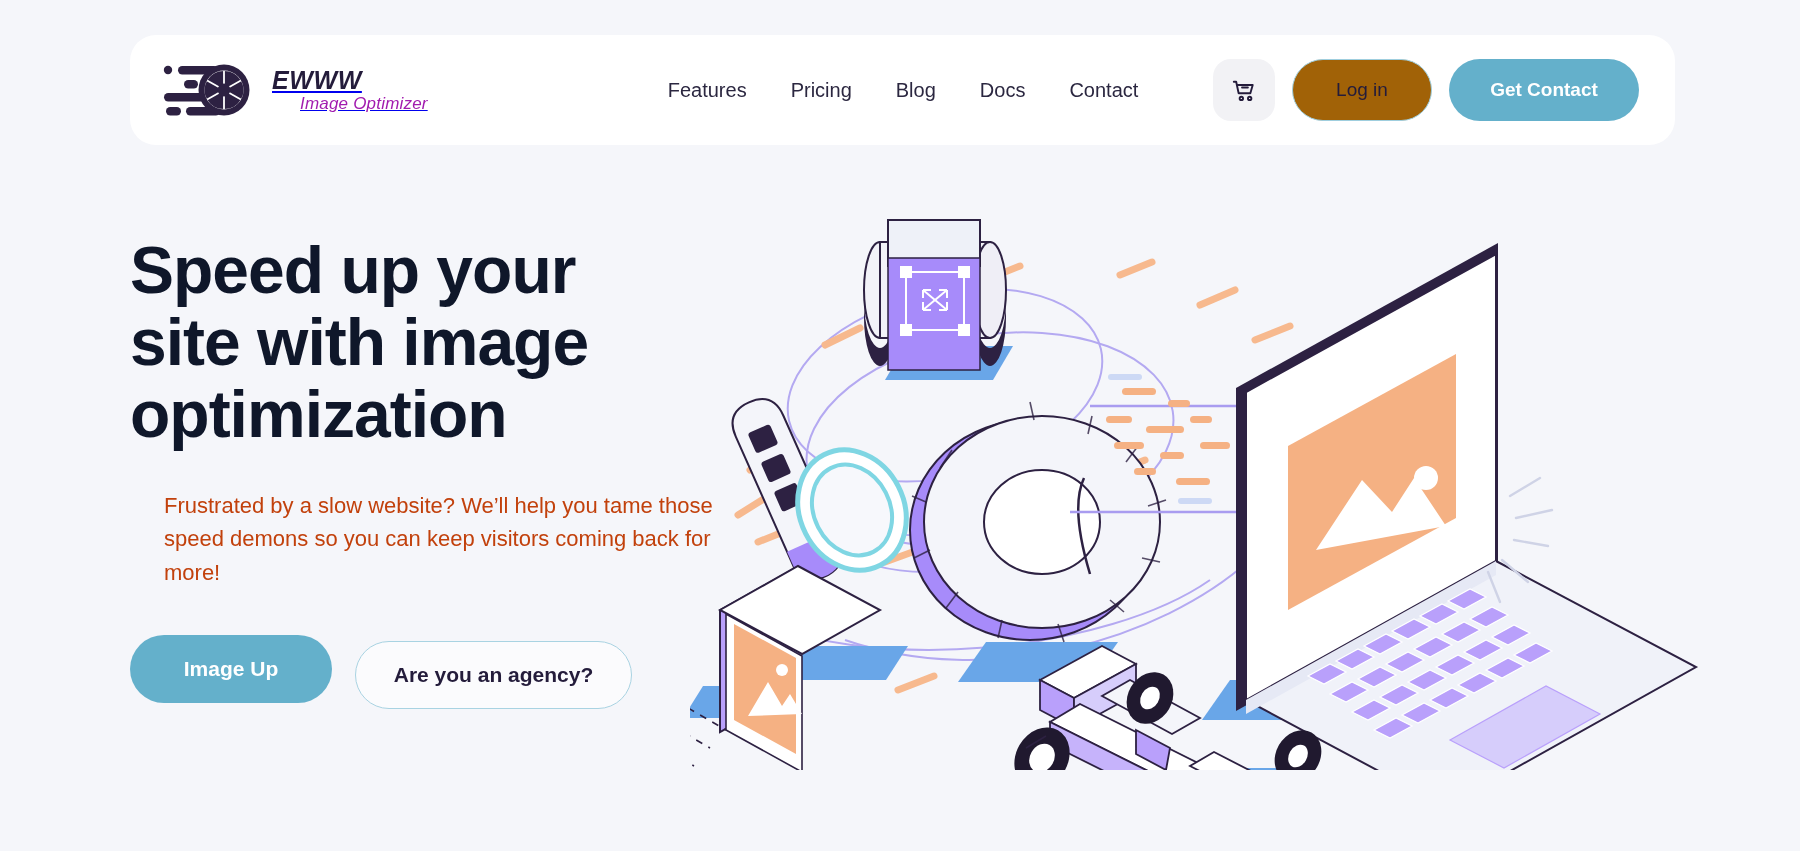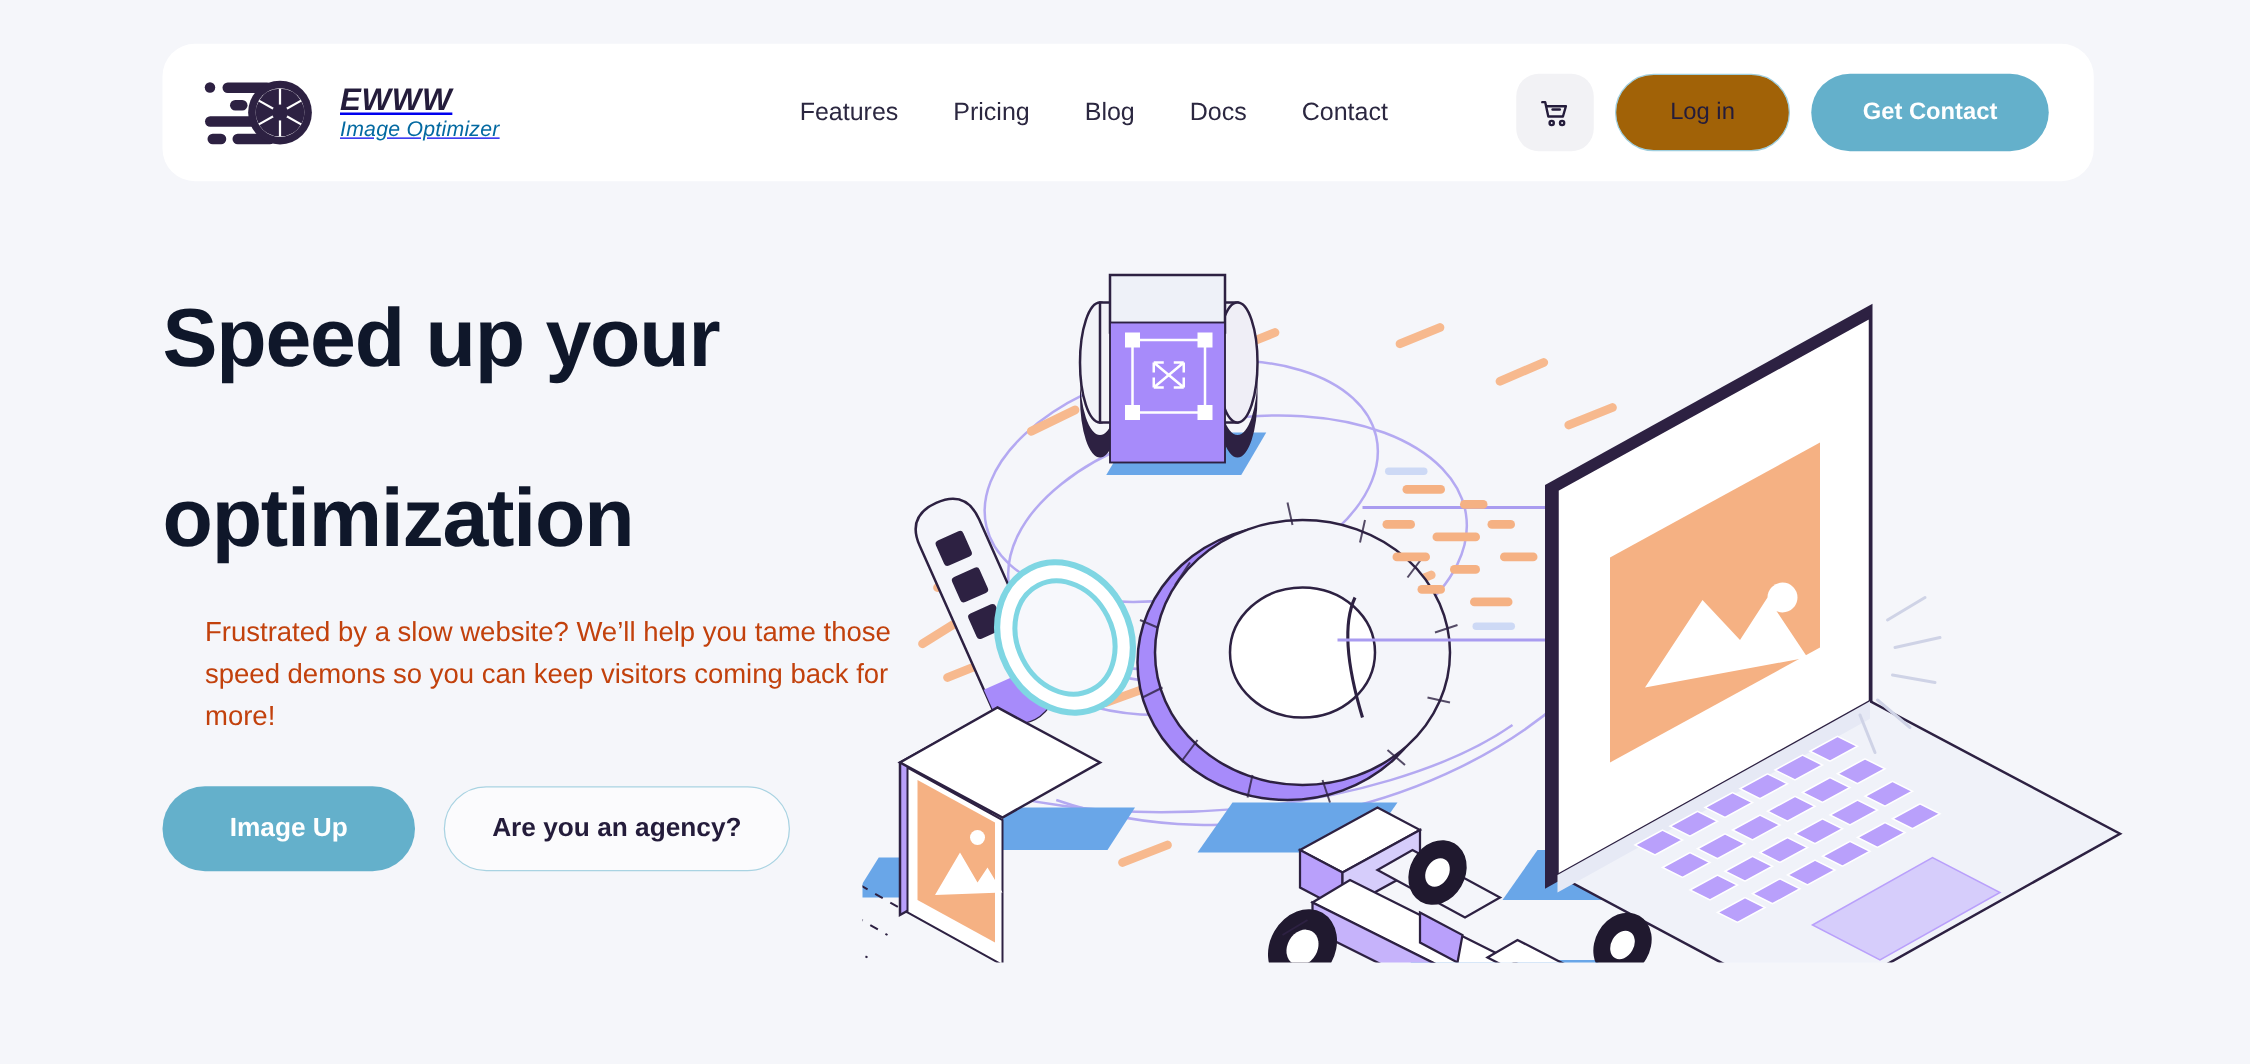--- a/index.html
+++ b/index.html
@@ -55,23 +55,24 @@
   .brand-name {
     font-size: 25px;
     font-weight: bold;
     font-style: italic;
     letter-spacing: 0.6px;
     color: #241c3b;
   }
   .brand-sub {
     font-size: 17px;
     font-style: italic;
-    color: #0369a1;
+    color: #a21caf;
     letter-spacing: 0.2px;
     margin-top: 1px;
+    margin-left: 28px;
   }
 
   .nav {
     display: flex;
     align-items: center;
     gap: 44px;
     margin-left: 240px;
   }
   .nav-link {
     font-size: 20px;
@@ -178,20 +179,21 @@
 
   .btn-agency {
     width: 277px;
     height: 68px;
     background: #fbfbfd;
     border: 1.5px solid #a9d3e2;
     color: #241c3b;
     font-weight: bold;
     font-size: 21px;
     border-radius: 34px;
+    margin-top: 12px;
   }
 
   
   .hero-art {
     position: absolute;
     left: 690px;
     top: 210px;
     width: 1030px;
     height: 560px;
   }
@@ -261,21 +263,21 @@
         </svg>
       </button>
       <button class="btn btn-login">Log in</button>
       <button class="btn btn-getstarted">Get Contact</button>
     </div>
   </header>
 
   <section class="hero-left">
     <h1 class="headline">
       <span>Speed up your</span><br>
-      <br>
+      <span>site with image</span><br>
       <span>optimization</span>
     </h1>
     <p class="subcopy">Frustrated by a slow website? We’ll help you tame those speed demons so you can keep visitors coming back for more!</p>
     <div class="cta-row">
       <button class="btn btn-signup">Image Up</button>
       <button class="btn btn-agency">Are you an agency?</button>
     </div>
   </section>
 
   <div class="hero-art">

